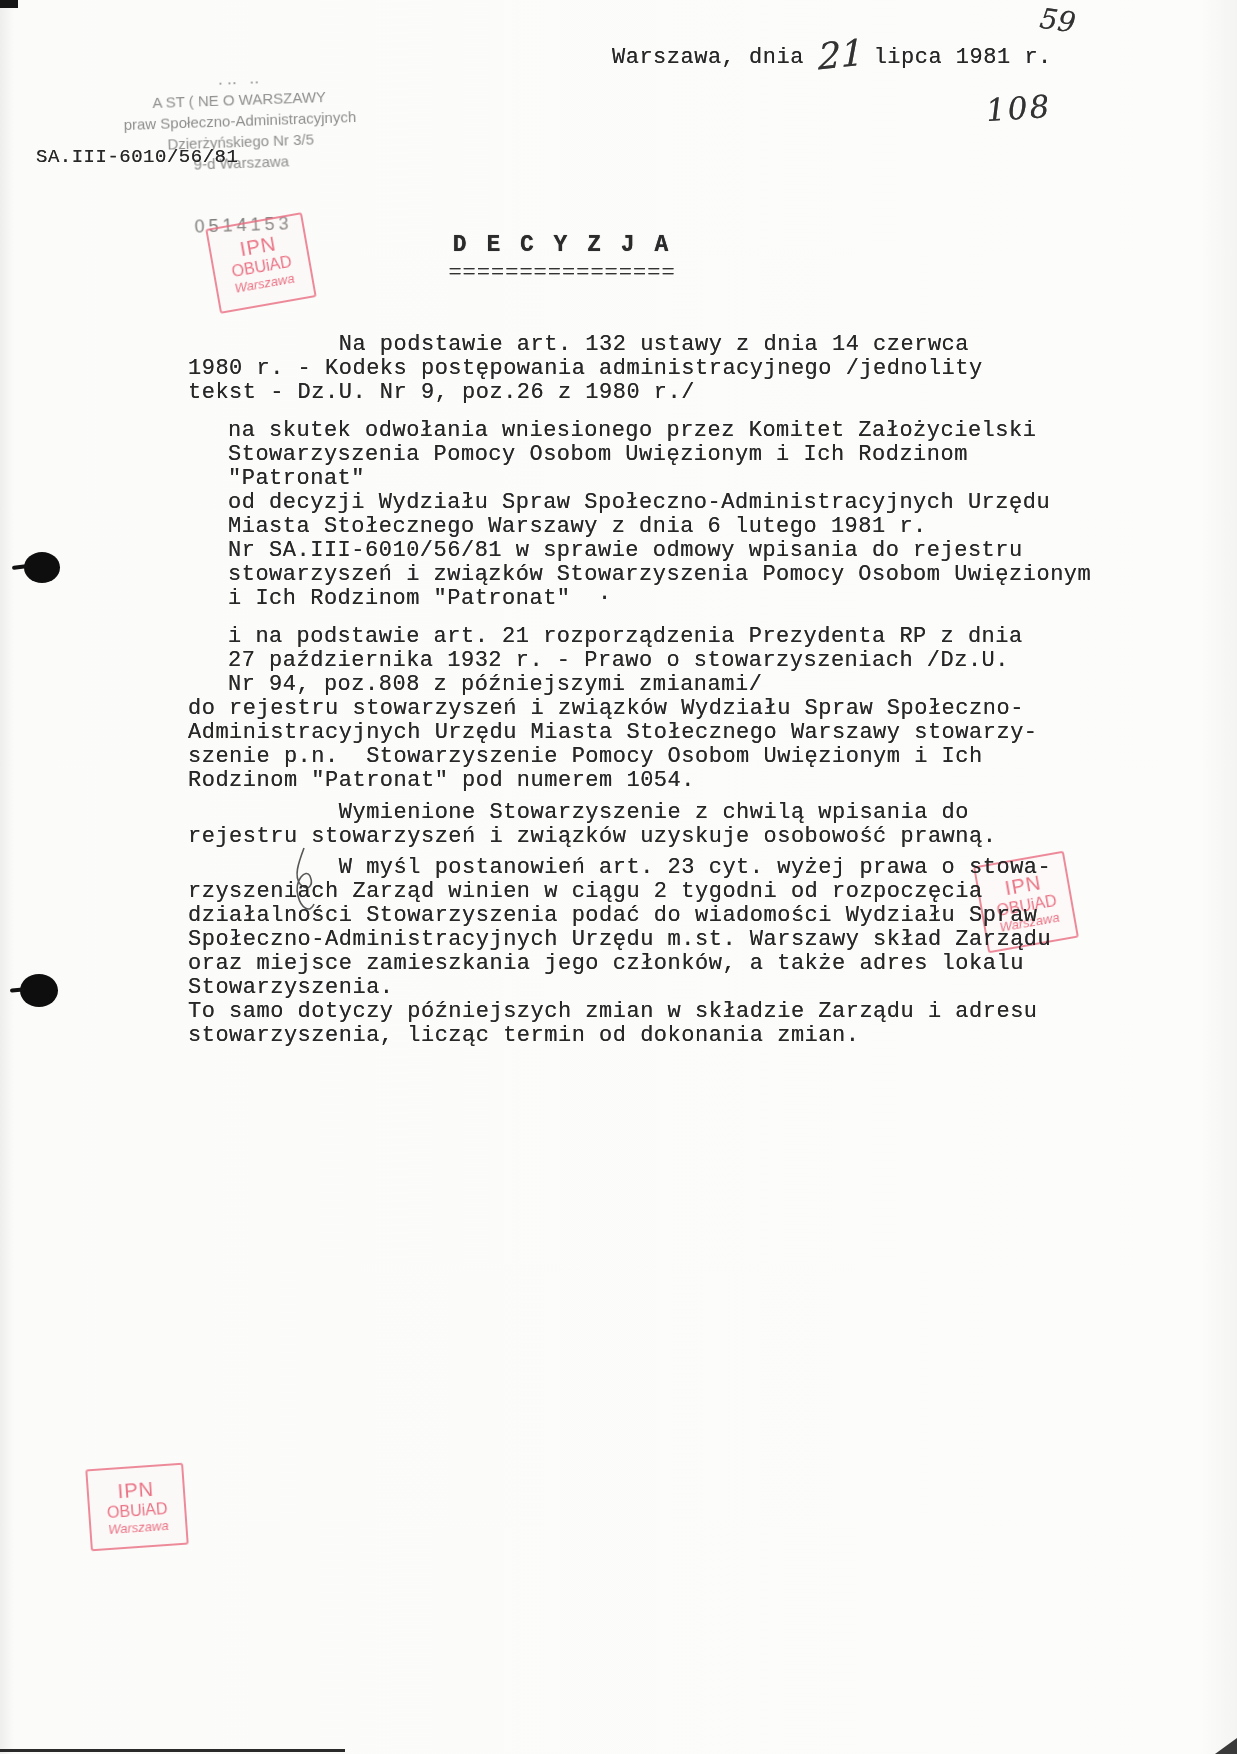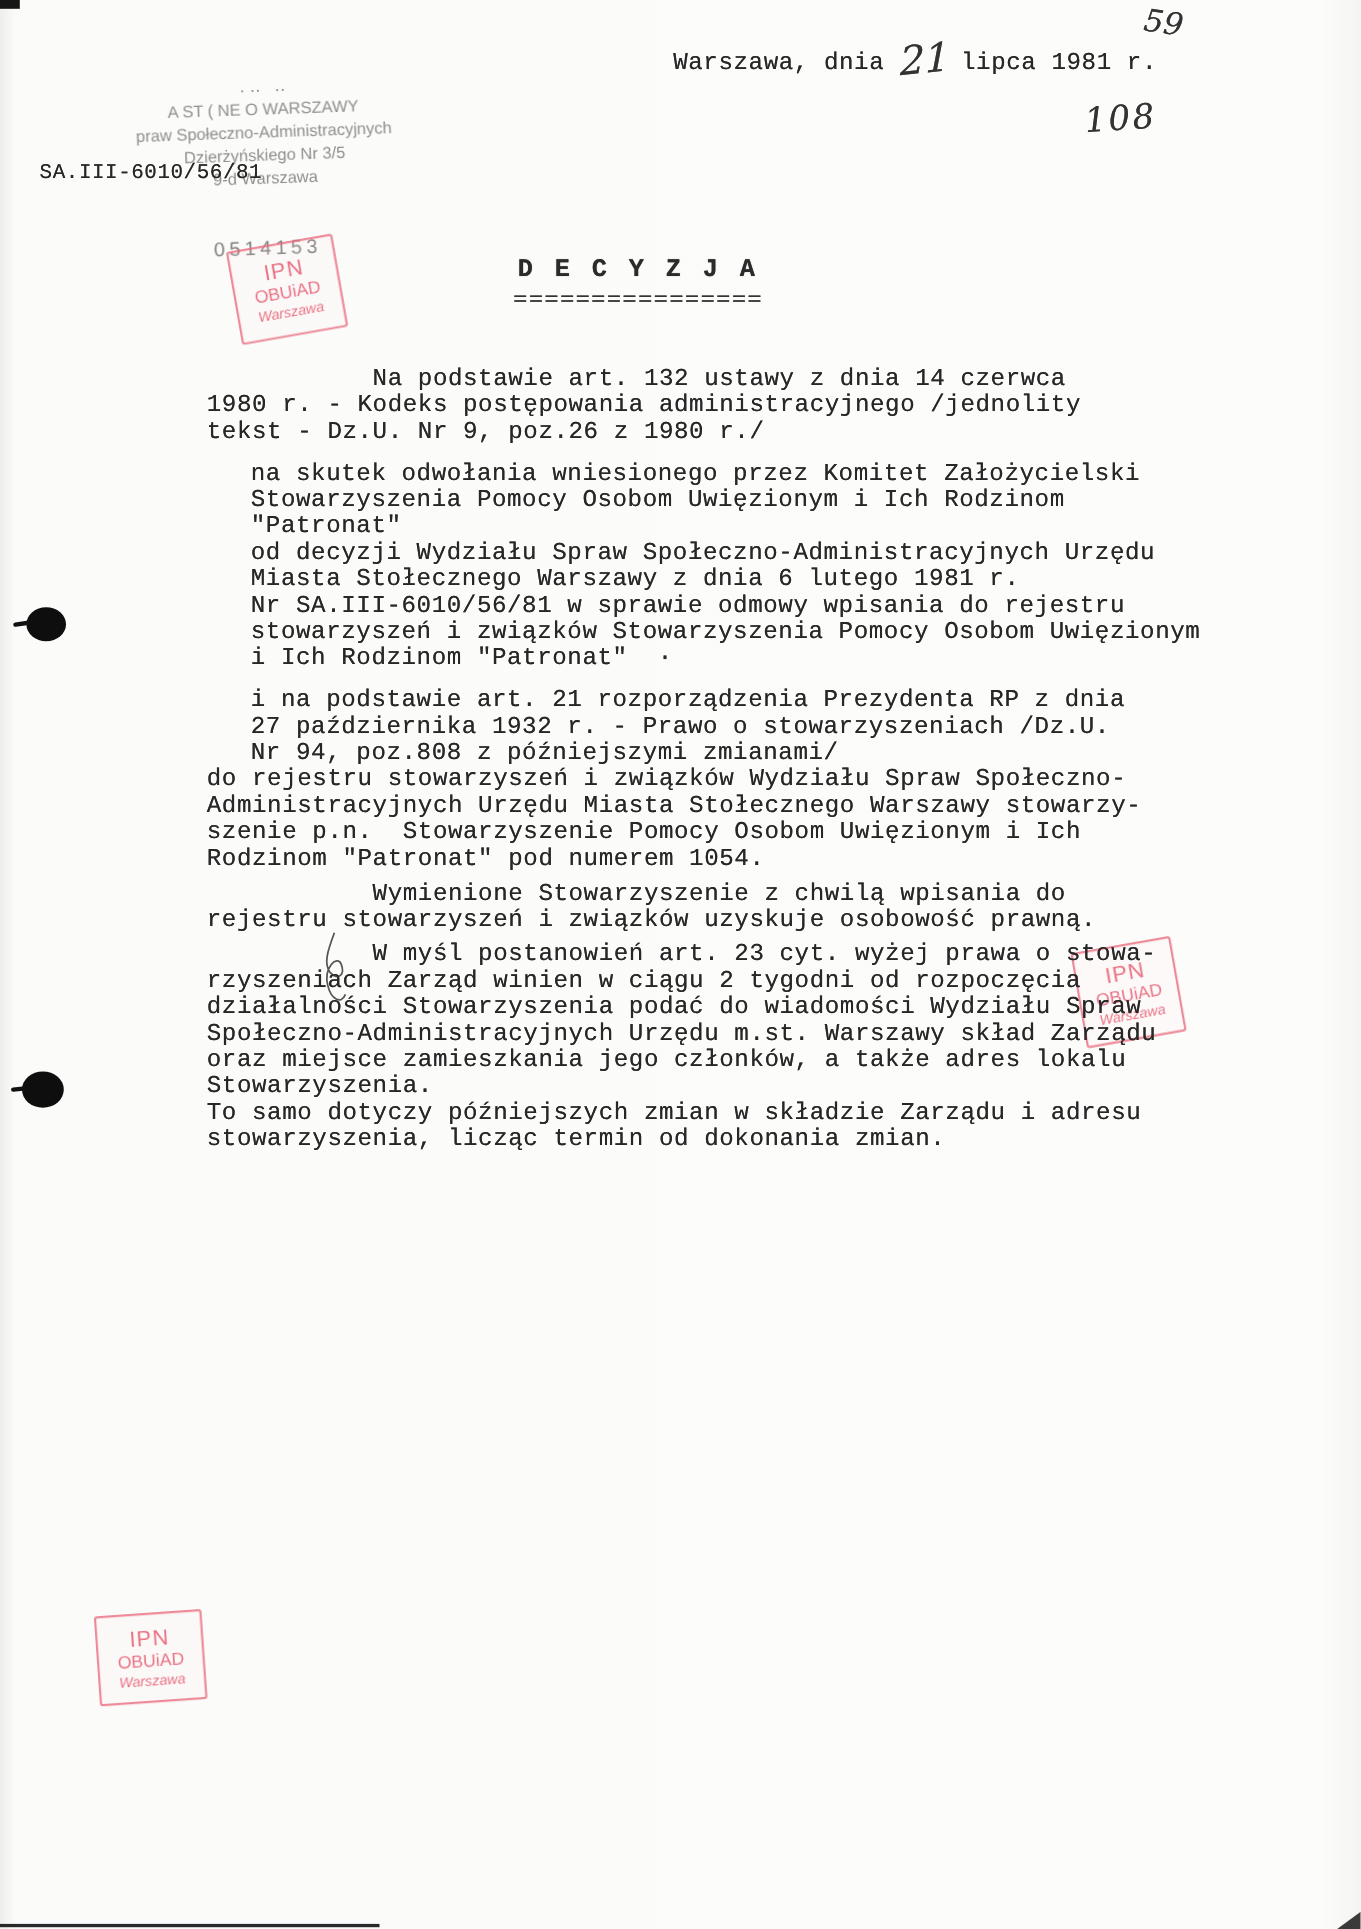--- a/index.html
+++ b/index.html
@@ -14,21 +14,21 @@
   .typed{
     font-family:"Liberation Mono","DejaVu Sans Mono",monospace;
     font-size:22px;letter-spacing:.5px;color:#272727;
     text-shadow:0 0 .6px rgba(20,20,20,.7);
     white-space:pre;
   }
   .body-text{position:absolute;left:188px;top:333px;width:920px;}
   .para{line-height:24px;margin:0;}
   .mt14{margin-top:14px;margin-left:40px;} .mt8{margin-top:8px;} .mt16{margin-top:16px;} .mt15{} .mt7{margin-top:7px;}
   
-  .title-block{position:absolute;left:430px;top:232px;width:300px;text-align:center;}
+  .title-block{position:absolute;left:412px;top:232px;width:300px;text-align:center;}
   .title-line{font-size:23px;letter-spacing:3px;font-weight:bold;color:#2b2b2b;text-shadow:0 0 .7px rgba(20,20,20,.8);}
   .title-underline{font-size:22px;letter-spacing:1px;color:#333;margin-top:2px;transform:scaleY(.8);}
   
   .ref{position:absolute;left:36px;top:146px;font-size:19px;}
   
   .dateline{position:absolute;left:612px;top:40px;display:flex;align-items:flex-end;}
   .hw{font-family:"DejaVu Serif","Liberation Serif",serif;font-style:italic;color:#333;text-shadow:0 0 .5px rgba(30,30,30,.6);}
   .hw-day{font-size:36px;line-height:30px;margin:0 10px 0 14px;transform:rotate(-6deg) skewX(-6deg);display:inline-block;}
   .hw-59{position:absolute;left:1040px;top:4px;font-size:28px;transform:rotate(8deg);}
   .hw-108{position:absolute;left:986px;top:90px;font-size:31px;transform:rotate(-4deg);letter-spacing:2px;}

